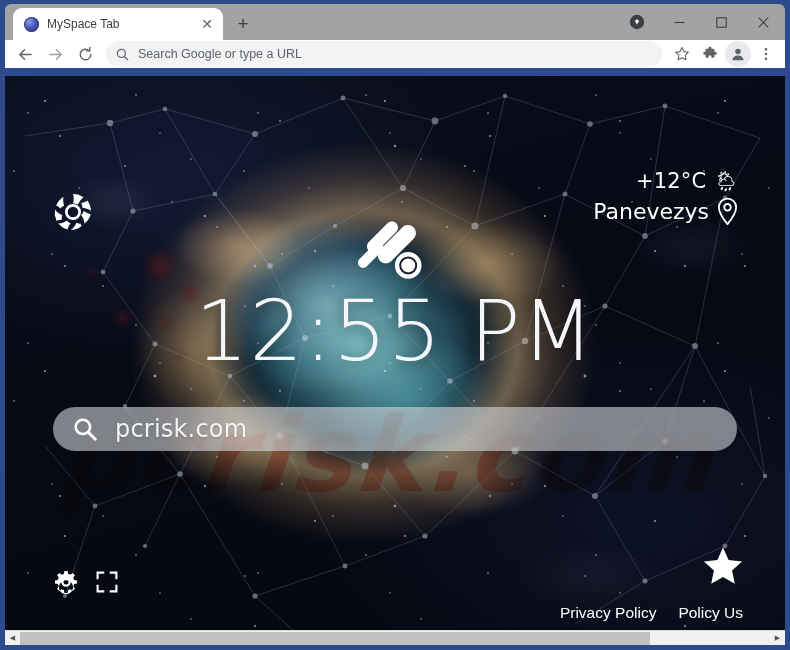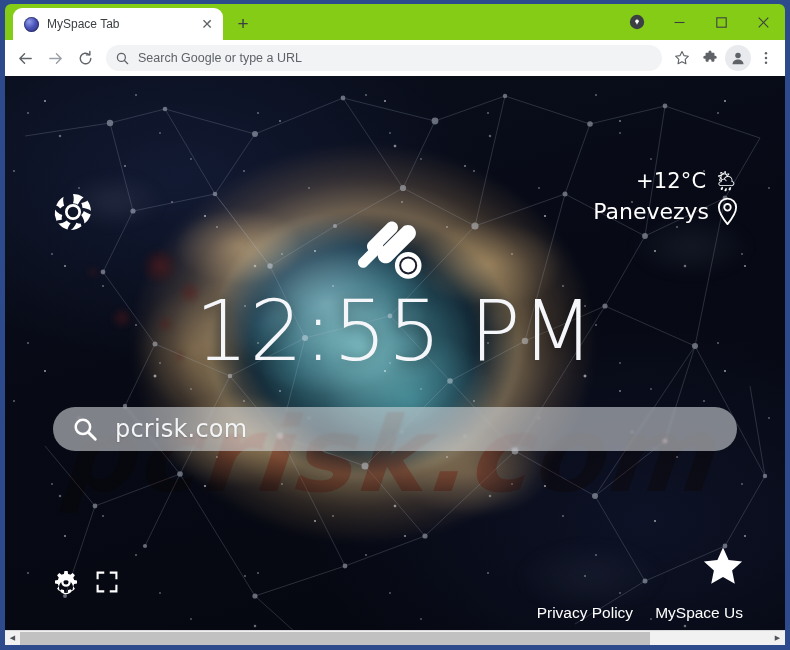--- a/index.html
+++ b/index.html
@@ -13,21 +13,21 @@
   
   #browser-window {
     position: absolute; inset: 0;
     background: #2c4a8c;
     padding: 4px 5px 5px 5px;
   }
 
   
   #tab-strip {
     position: absolute; left: 5px; top: 4px; right: 5px; height: 36px;
-    background: #84cc16;
+    background: #a3a3a3;
     border-radius: 6px 6px 0 0;
     display: flex; align-items: flex-end;
   }
   #tab {
     position: relative;
     margin-left: 8px;
     width: 210px; height: 32px;
     background: #ffffff;
     border-radius: 9px 9px 0 0;
     display: flex; align-items: center;
@@ -72,21 +72,21 @@
   .win-ctl svg { display: block; }
   #profile-pill {
     width: 28px; height: 28px; margin-right: 6px;
     border-radius: 50%;
     display: flex; align-items: center; justify-content: center;
     cursor: pointer;
   }
 
   
   #toolbar {
-    position: absolute; left: 5px; top: 40px; right: 5px; height: 36px;
+    position: absolute; left: 5px; top: 40px; right: 5px; height: 28px;
     background: #ffffff;
     display: flex; align-items: center;
     padding: 2px 6px;
     gap: 2px;
   }
   .nav-btn {
     width: 28px; height: 28px; flex: 0 0 28px;
     display: flex; align-items: center; justify-content: center;
     border-radius: 50%;
     color: #9aa0a6;
@@ -603,21 +603,21 @@
       </div>
 
       <div id="star-icon">
         <svg viewBox="0 0 40 38" width="40" height="38">
           <path d="M20 1.5l5.6 12.4 13.5 1.5-10 9.1 2.7 13.3L20 31.1 8.2 37.8l2.7-13.3-10-9.1 13.5-1.5z" fill="#ffffff"></path>
         </svg>
       </div>
 
       <div id="footer-links">
         <a href="#">Privacy Policy</a>
-        <a href="#">MySpace Us</a>
+        <a href="#">Policy Us</a>
       </div>
     </div>
 
     <div id="h-scrollbar">
       <div class="sb-arrow">◀</div>
       <div id="sb-track">
         <div id="sb-thumb" style="width: 84%;"></div>
       </div>
       <div class="sb-arrow">▶</div>
     </div>

